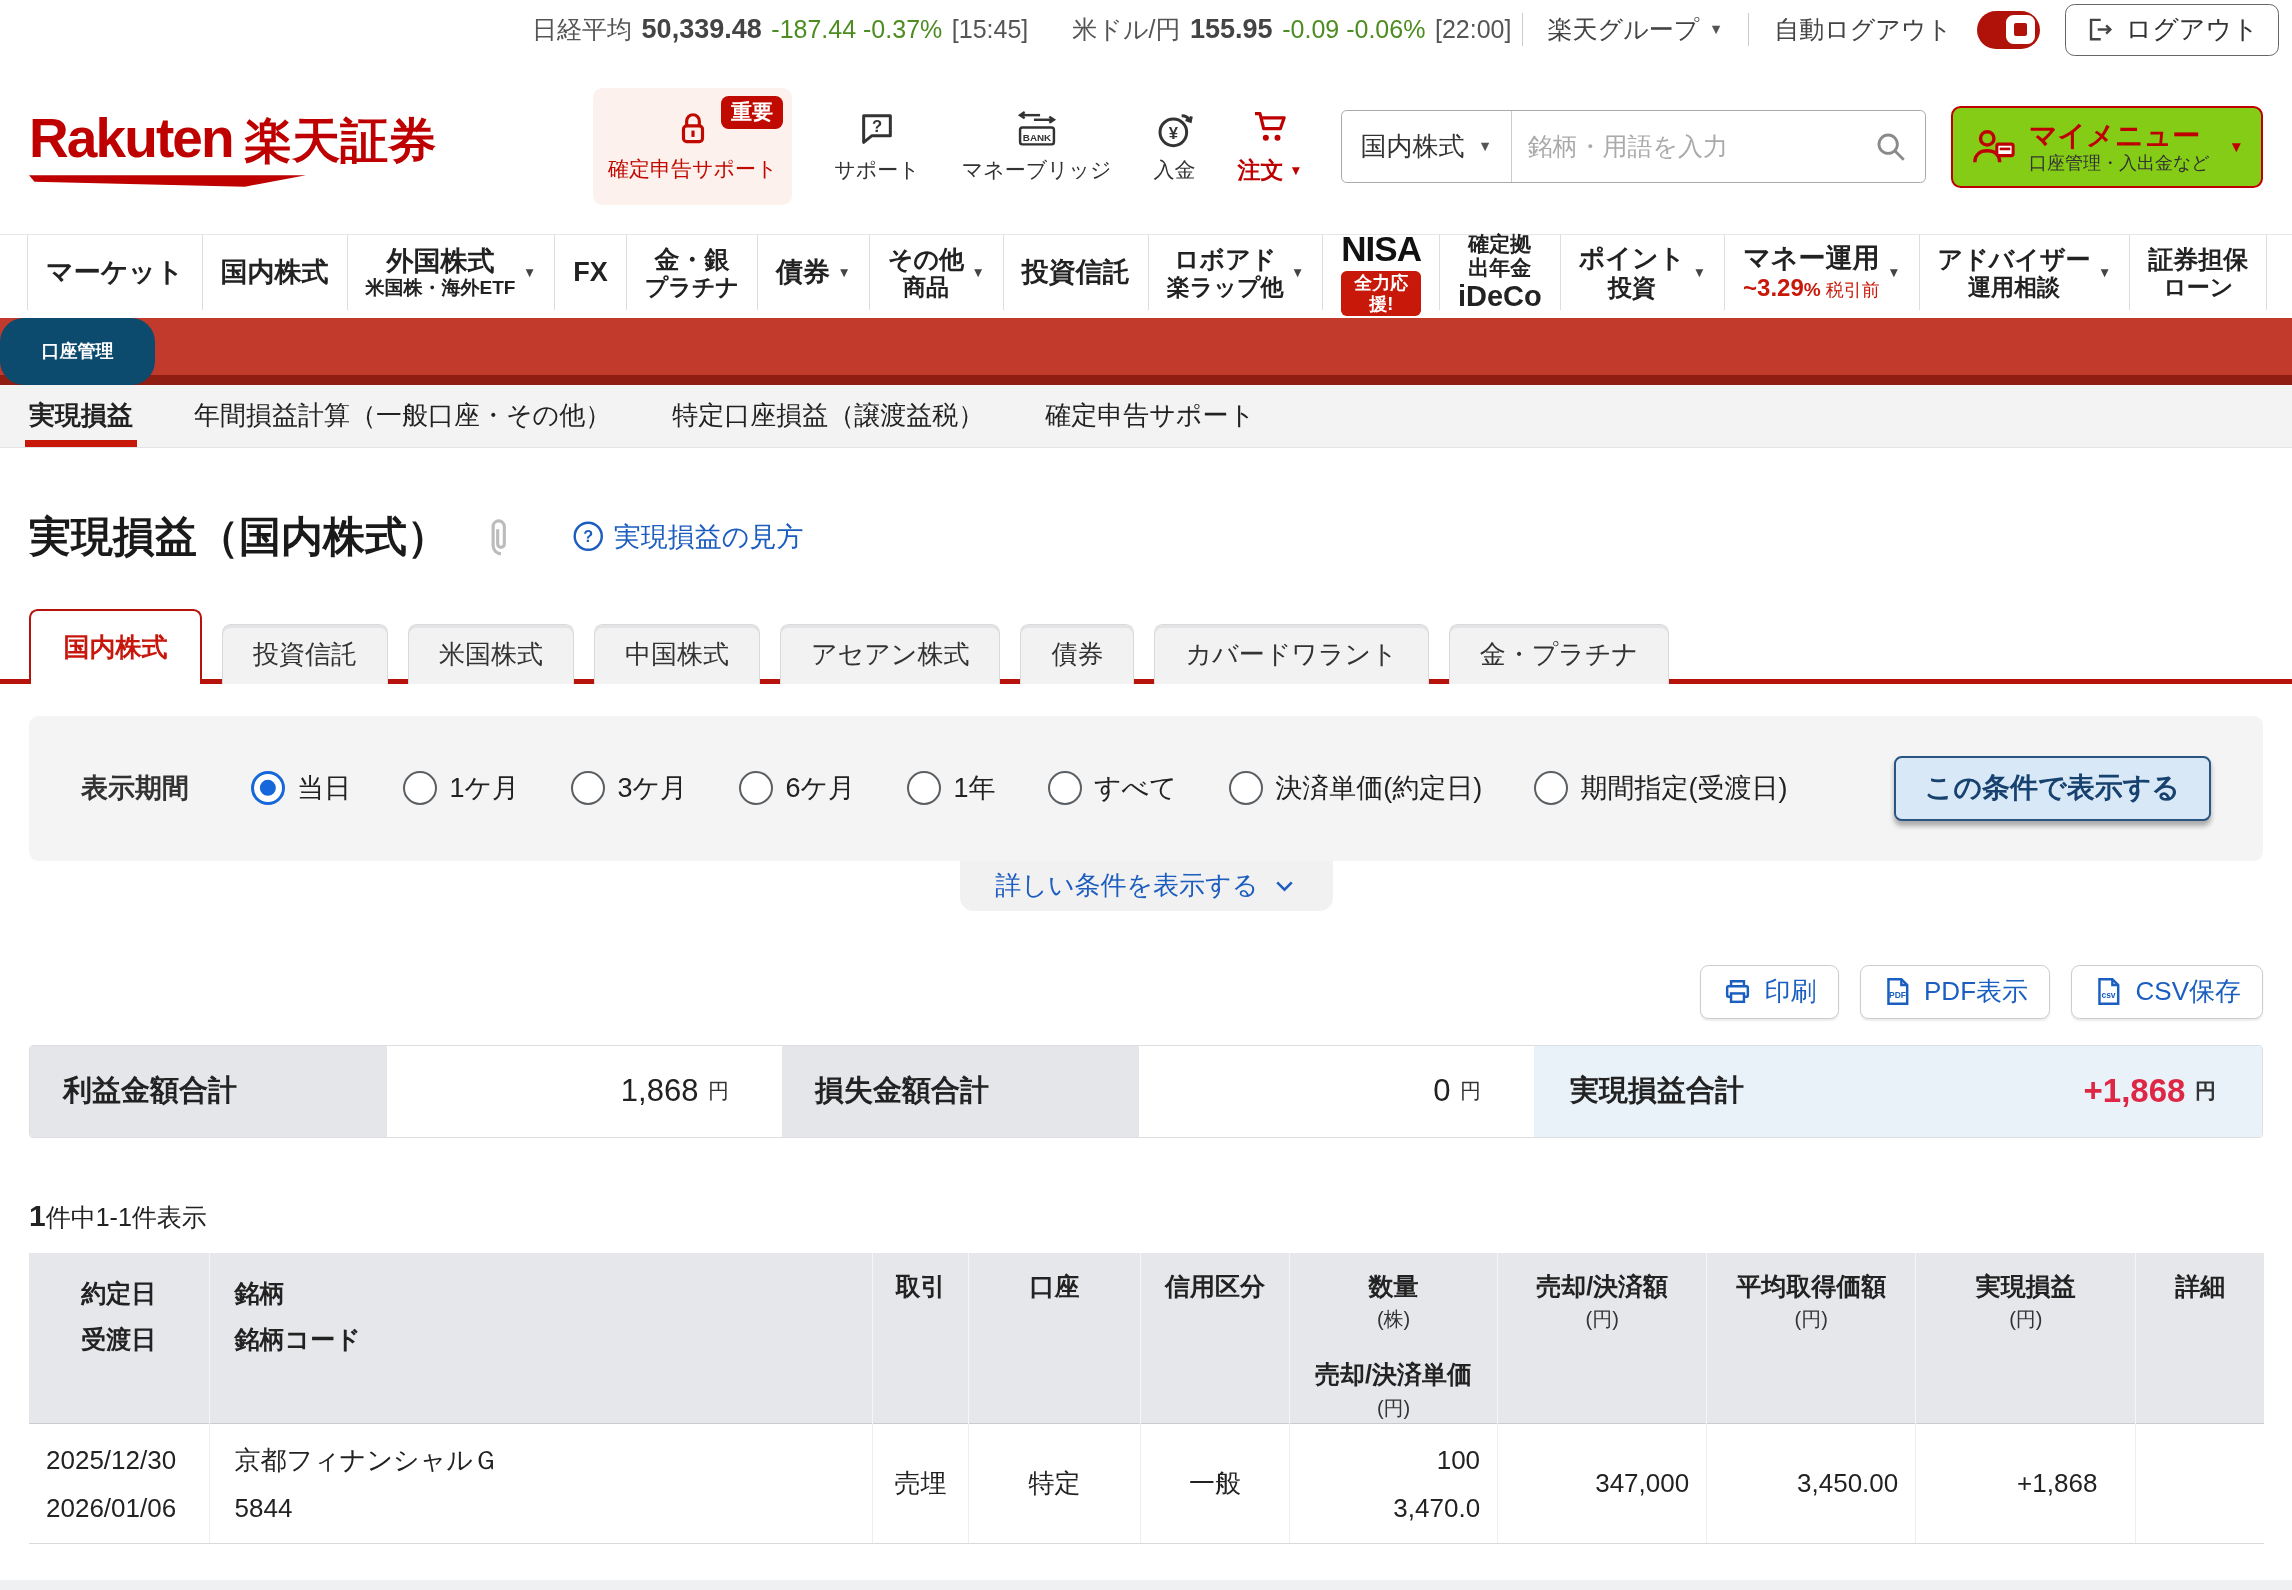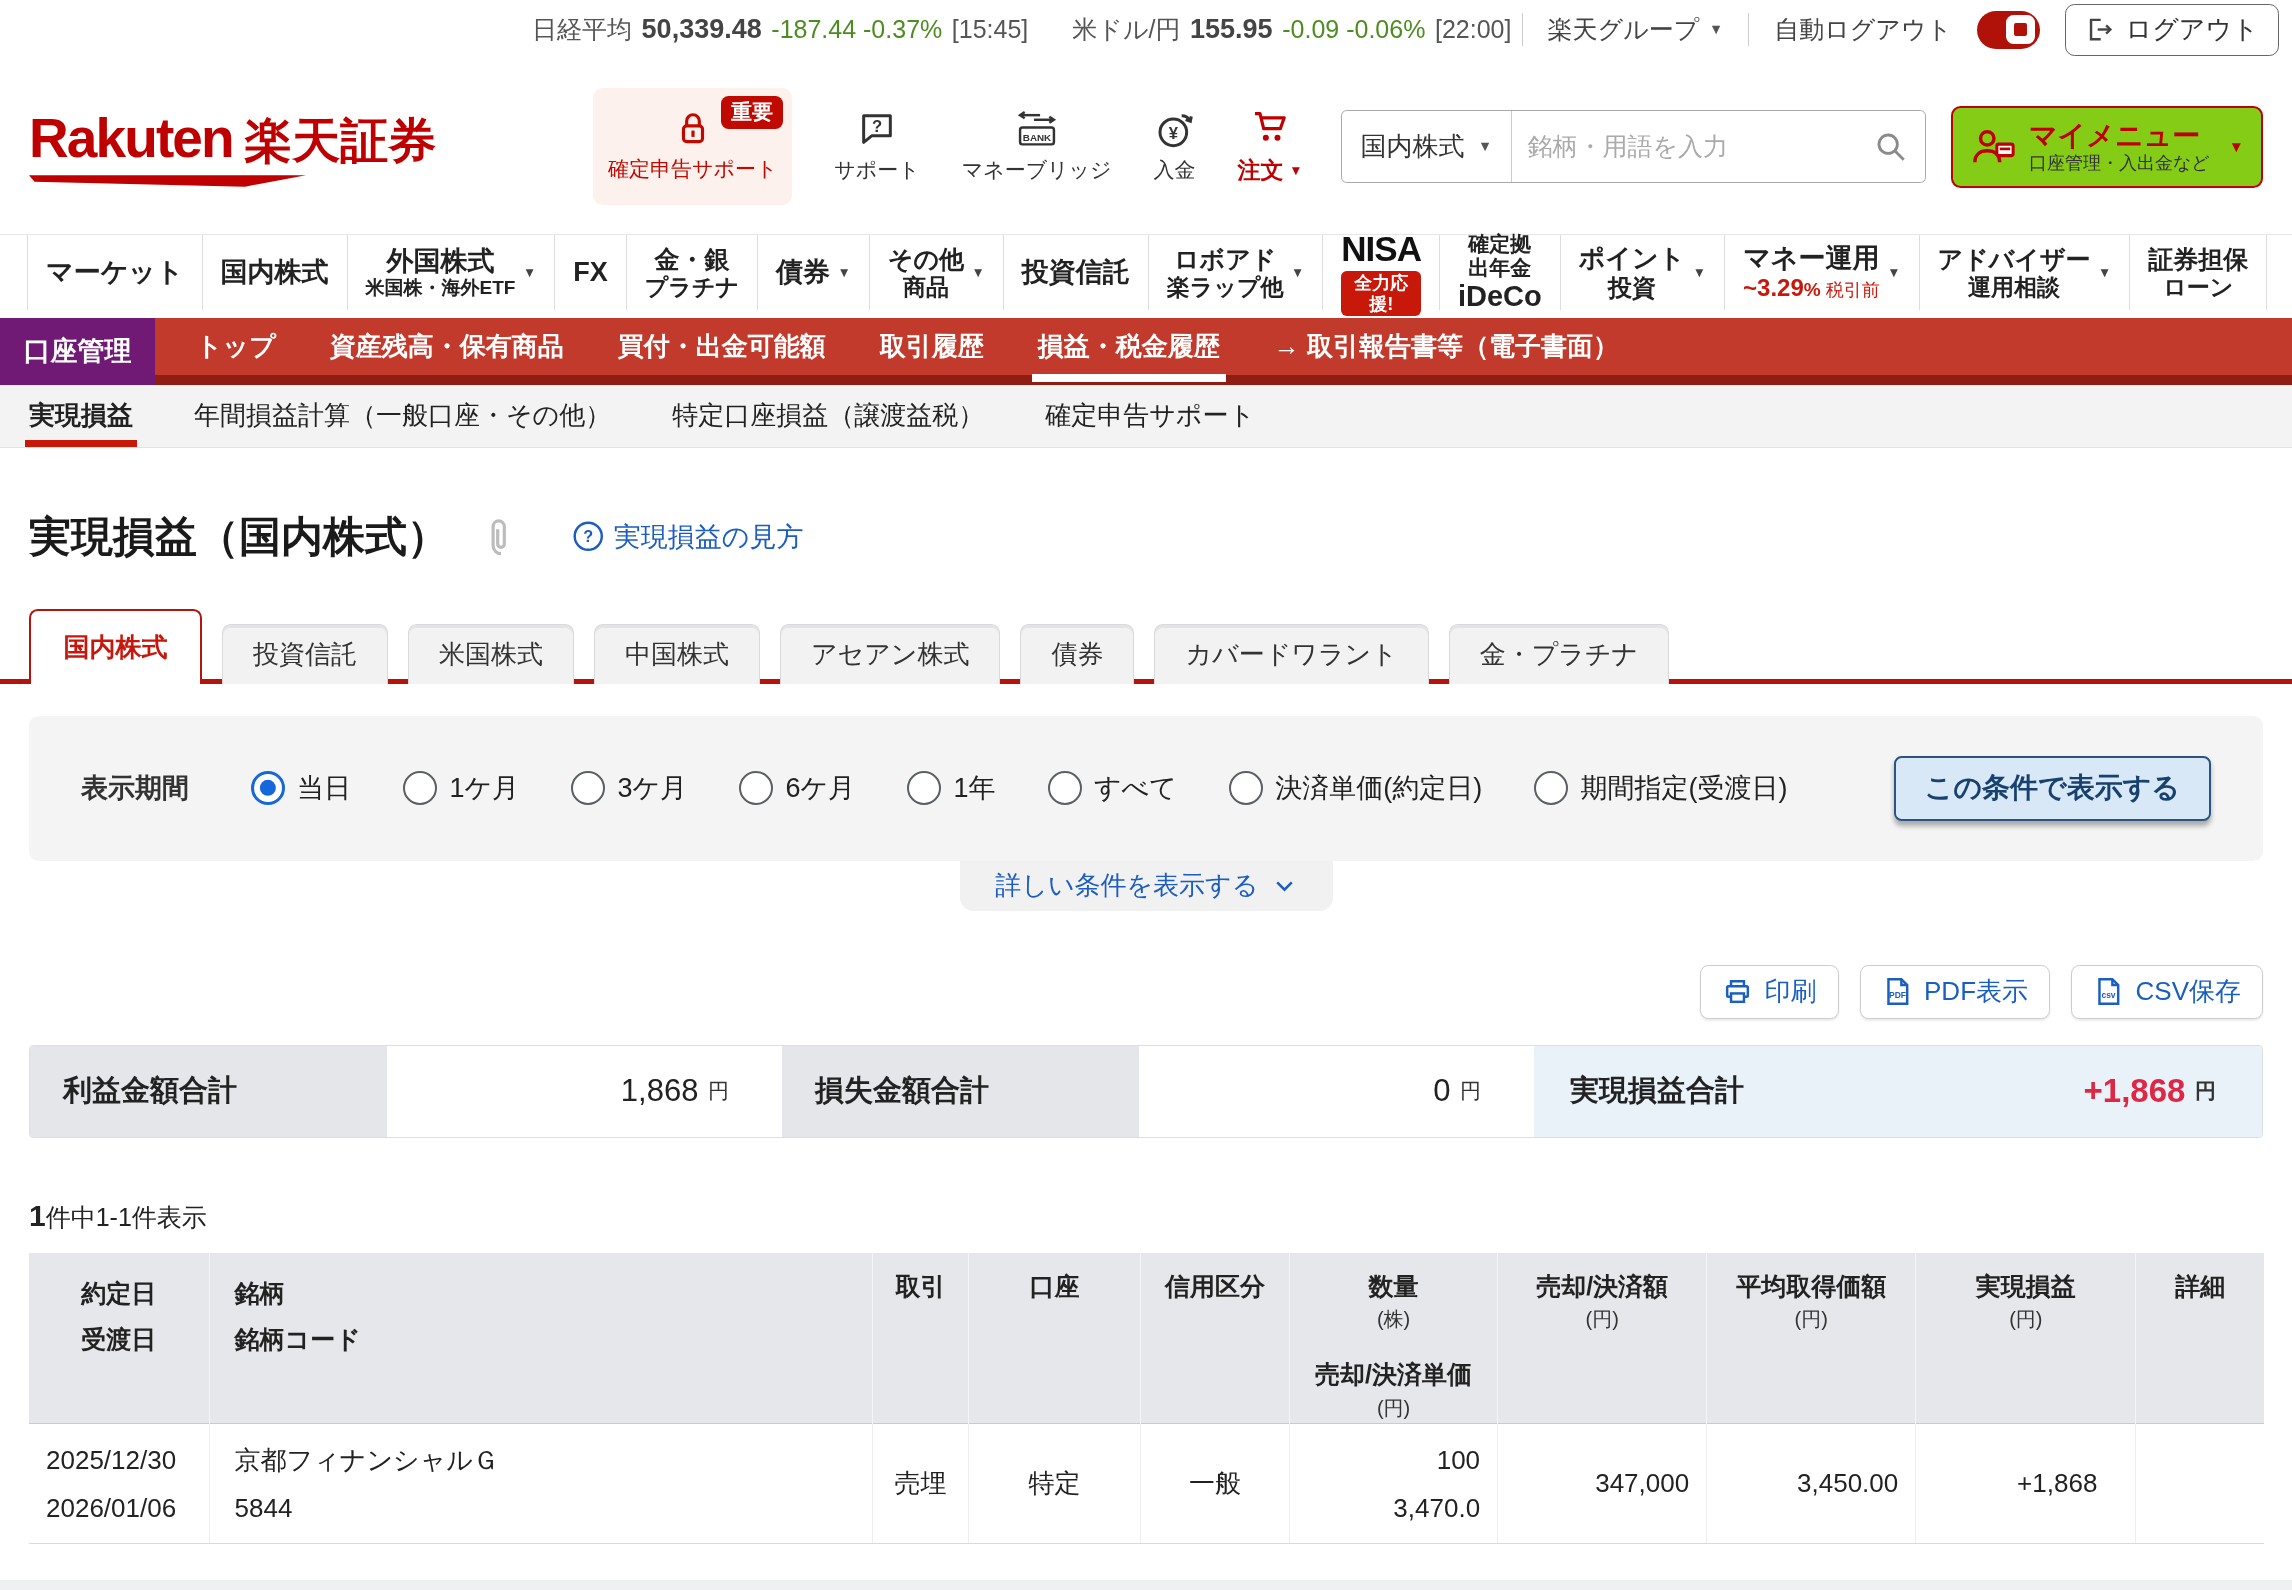--- a/index.html
+++ b/index.html
@@ -61,21 +61,21 @@
   .nisa-badge{background:#c8180a;color:#fff;font-weight:bold;font-size:18px;border-radius:5.7px;padding:1.9px 7.6px;margin-top:1.9px;}
   .ideco-l1{font-size:21px;font-weight:bold;}
   .ideco-l2{font-size:29px;font-weight:bold;}
   .rate-line{font-size:19px;font-weight:bold;color:#c8180a;white-space:nowrap;}
   .rate-big{font-size:24px;}
   .rate-note{font-weight:normal;font-size:18px;}
 
   
   .rednav{margin-top:7.6px;position:relative;background:#c23a2c;height:67px;}
   .rednav-strip{position:absolute;left:0;right:0;bottom:0;height:9.6px;background:#8f1d12;}
-  .rn-section{position:absolute;left:0;top:0;bottom:0;width:155px;background:#701a75;color:#fff;font-size:27px;font-weight:bold;display:flex;align-items:center;justify-content:center;z-index:2;cursor:pointer;}
+  .rn-section{position:absolute;left:0;top:0;bottom:0;width:155px;background:#0c4a6e;color:#fff;font-size:18px;font-weight:bold;display:flex;align-items:center;justify-content:center;z-index:2;cursor:pointer;border-radius:24px;}
   .rn-items{position:absolute;left:196px;top:0;height:57px;display:flex;align-items:center;gap:54px;z-index:1;}
   .rn-item{color:#fff;font-size:26px;font-weight:bold;white-space:nowrap;cursor:pointer;position:relative;height:57px;display:flex;align-items:center;}
   .rn-item.active::after{content:'';position:absolute;left:-5.7px;right:-5.7px;bottom:-7.6px;height:8.6px;background:#fff;}
 
   
   .subtabs{background:#f3f3f4;height:62px;display:flex;align-items:center;gap:61px;padding:0 29px;border-bottom:1px solid #e3e3e5;}
   .subtab{font-size:26px;color:#222;cursor:pointer;position:relative;height:100%;display:flex;align-items:center;white-space:nowrap;}
   .subtab.active{font-weight:bold;}
   .subtab.active::after{content:'';position:absolute;left:-3.8px;right:-3.8px;bottom:0;height:6.7px;background:#c8180a;}
 
@@ -374,28 +374,20 @@
     <div class="nav-item">
         <div class="nav-lines">
           <span class="nl1" style="font-size:25px">証券担保</span>
           <span class="nl2" style="font-size:23px">ローン</span>
         </div>
       </div>
   </div>
 
   <div class="rednav">
     <div class="rn-section">口座管理</div>
-    <div class="rn-items">
-      <span class="rn-item">トップ</span>
-      <span class="rn-item">資産残高・保有商品</span>
-      <span class="rn-item">買付・出金可能額</span>
-      <span class="rn-item">取引履歴</span>
-      <span class="rn-item active">損益・税金履歴</span>
-      <span class="rn-item"><span>→</span>&nbsp;<span>取引報告書等（電子書面）</span></span>
-    </div>
     <div class="rednav-strip"></div>
   </div>
 
   <div class="subtabs">
     <span class="subtab active">実現損益</span>
     <span class="subtab">年間損益計算（一般口座・その他）</span>
     <span class="subtab">特定口座損益（譲渡益税）</span>
     <span class="subtab">確定申告サポート</span>
   </div>
 

